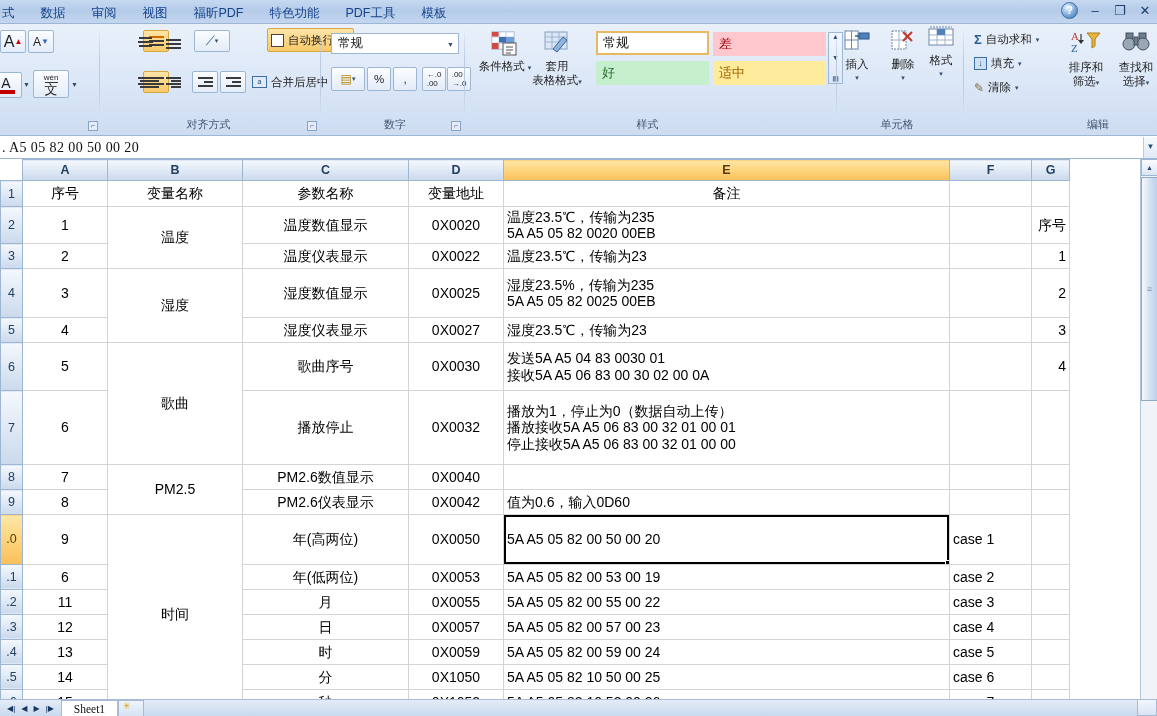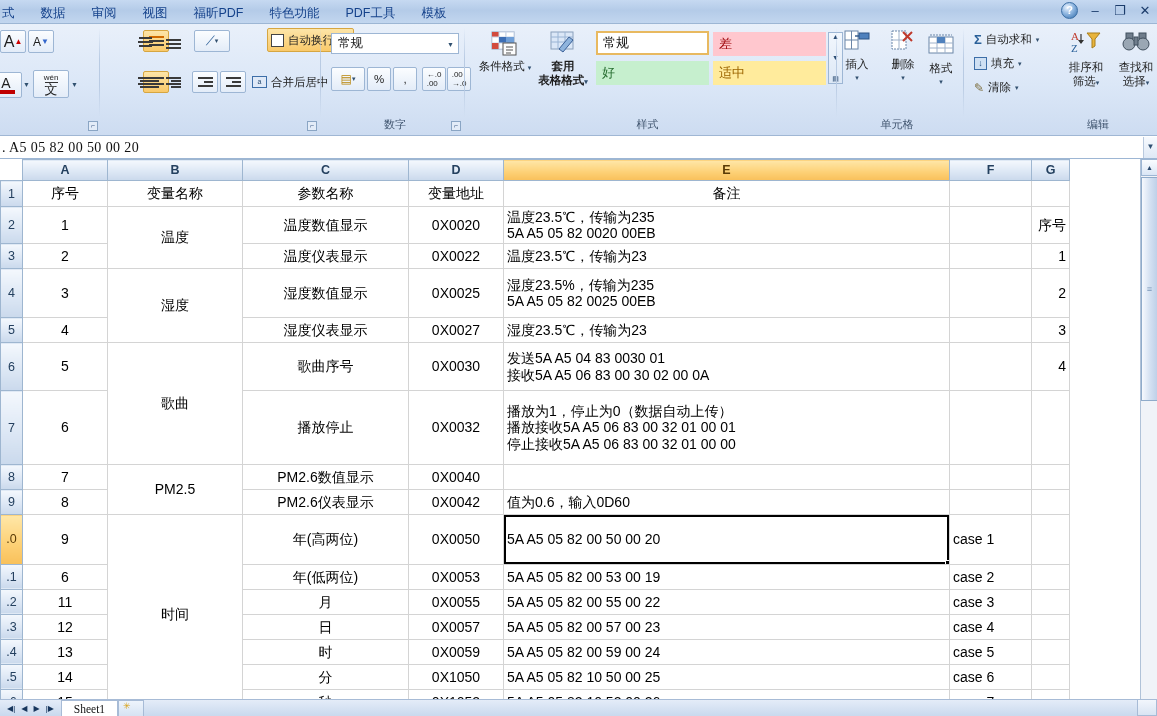--- a/index.html
+++ b/index.html
@@ -316,20 +316,21 @@
       <div class="btn btnon" style="position:absolute; left:132px; top:3px; width:87px; height:24px; justify-content:flex-start; padding-left:3px; gap:4px;">
         <span style="display:inline-block;width:13px;height:13px;border:1px solid #444;background:#fff;position:relative;"></span>
         <span>自动换行</span>
       </div>
       <div class="btn" style="position:absolute; left:155px; top:45px; width:108px; height:24px; justify-content:flex-start; gap:4px;">
         <span style="display:inline-block;width:15px;height:12px;border:1px solid #3d6ea8;background:#dfe9f7;font-size:7px;line-height:10px;text-align:center;color:#24486f;">a</span>
         <span>合并后居中</span>
         <span class="caret">▾</span>
       </div>
 
+      <div class="glabel">对齐方式</div>
       <div class="dlg">⌐</div>
       <div class="gsep"></div>
     </div>
 
     <div class="grp" style="left:325px; width:140px;">
       <div class="numbox" style="left:6px; top:8px;">
         <span>常规</span>
         <span class="cbarrow" style="right:4px; top:7px;">▼</span>
       </div>
       <div class="btn btnbox" style="position:absolute; left:6px; top:42px; width:34px; height:24px;">
@@ -366,21 +367,21 @@
             <rect x="15" y="6" width="8" height="6" fill="#6f9fd8"></rect>
             <rect x="1" y="12" width="7" height="6" fill="#d24b3e"></rect>
             <rect x="8" y="12" width="7" height="6" fill="#fff" stroke="#c7d4e6"></rect>
             <rect x="12" y="12" width="13" height="12" fill="#fdfdfd" stroke="#555"></rect>
             <path d="M15 16h7M15 19h7M15 22h5" stroke="#555" stroke-width="1.2"></path>
           </svg>
         </span>
         <span>条件格式</span>
         <span class="caret">▾</span>
       </div>
-      <div class="bigbtn" style="left:66px; top:6px;font-weight:bold;">
+      <div class="bigbtn" style="left:60px; top:6px;">
         <span class="bicon tblicon">
           <svg width="28" height="26" viewBox="0 0 28 26">
             <rect x="2" y="1" width="22" height="17" fill="#dbe7f7" stroke="#8aa0bb"></rect>
             <path d="M2 6h22M2 11h22M9 1v17M16 1v17" stroke="#9ab4d4"></path>
             <path d="M10 18l10-12 4 3-10 12z" fill="#8fb4dd" stroke="#3c6198"></path>
           </svg>
         </span>
         <span>套用</span>
         <span style="display:block;"><span>表格格式</span><span class="caret">▾</span></span>
       </div>
@@ -424,21 +425,21 @@
         <span class="bicon tblicon">
           <svg width="28" height="26" viewBox="0 0 28 26">
             <rect x="3" y="2" width="14" height="18" fill="#fff" stroke="#6b86a8" stroke-dasharray="2 1"></rect>
             <path d="M3 11h14M10 2v18" stroke="#9fb2cb"></path>
             <path d="M14 3l9 9M23 3l-9 9" stroke="#c0392b" stroke-width="2"></path>
           </svg>
         </span>
         <span>删除</span>
         <span style="display:block;" class="caret">▾</span>
       </div>
-      <div class="bigbtn" style="left:84px; top:8px;">
+      <div class="bigbtn" style="left:84px; top:0;">
         <span class="bicon tblicon">
           <svg width="28" height="26" viewBox="0 0 28 26">
             <rect x="2" y="4" width="24" height="16" fill="#fff" stroke="#6b86a8"></rect>
             <path d="M2 10h24M2 15h24M10 4v16M18 4v16" stroke="#9fb2cb"></path>
             <rect x="10" y="4" width="8" height="6" fill="#4f81bd"></rect>
             <path d="M3 2h22" stroke="#6b86a8" stroke-dasharray="2 1"></path>
           </svg>
         </span>
         <span>格式</span>
         <span style="display:block;" class="caret">▾</span>

